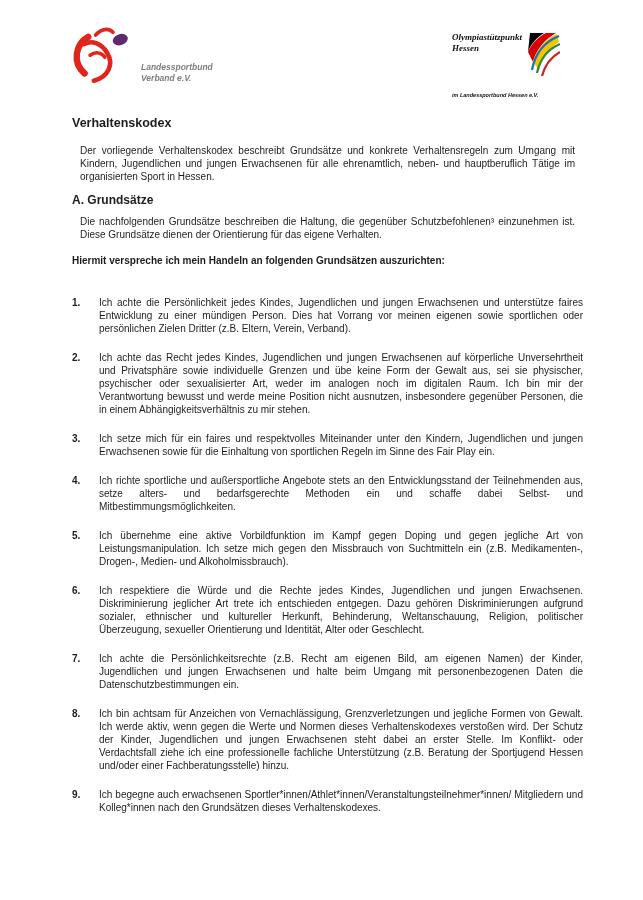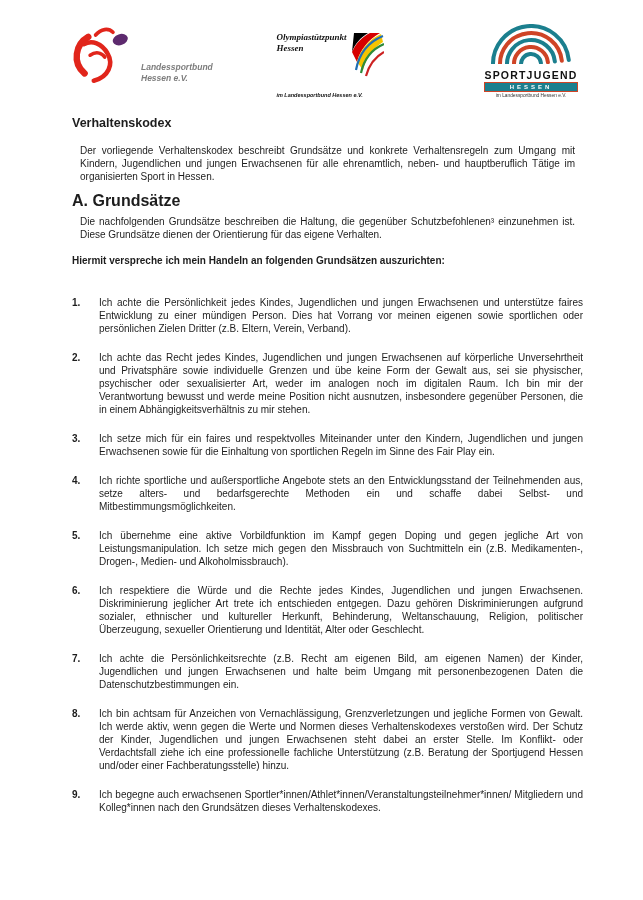--- a/index.html
+++ b/index.html
@@ -26,21 +26,21 @@
     color:#ffffff; font-weight:bold; font-size:6px; letter-spacing:3px; line-height:8px;
   }
   .sj-sub { font-size:4.8px; color:#333; margin-top:1px; }
   
   .content {
     position:absolute; left:72px; width:511px; top:117px;
     font-size:10px; line-height:13px;
   }
   .title { font-size:12.5px; font-weight:bold; margin:0 0 14px 0; }
   .intro { margin:8px; text-align:justify; }
-  .section-heading { font-weight:bold; font-size:16px; margin:11px 0 0 0; }
+  .section-heading { font-weight:bold; font-size:12px; margin:11px 0 0 0; }
   .section-body { margin:8px; text-align:justify; }
   .promise { font-weight:bold; margin:13px 0 29px 0; }
   .list { margin-top:11px; }
   .item { display:flex; margin-bottom:16px; }
   .item .num { flex:0 0 27px; font-weight:bold; }
   .item .txt { flex:1; text-align:justify; }
 </style>
 </head>
 <body>
 
@@ -53,21 +53,21 @@
         <svg width="64" height="66" viewBox="0 0 70 72">
           <path d="M16 54 C2 42 6 22 20 14" fill="none" stroke="#e1251b" stroke-width="7" stroke-linecap="round"></path>
           <path d="M26 62 C42 58 48 44 41 32 C35 21 24 17 15 22" fill="none" stroke="#e1251b" stroke-width="5" stroke-linecap="round"></path>
           <path d="M28 12 C34 5 42 4 47 9" fill="none" stroke="#e1251b" stroke-width="4" stroke-linecap="round"></path>
           <path d="M22 34 C28 30 34 31 38 36" fill="none" stroke="#e1251b" stroke-width="4" stroke-linecap="round"></path>
           <ellipse cx="55" cy="17" rx="8.5" ry="6" fill="#5d2a6e" transform="rotate(-18 55 17)"></ellipse>
         </svg>
       </span>
       <span class="lsb-text">
         <span>Landessportbund</span><br>
-        <span>Hessen e.V.</span>
+        <span>Verband e.V.</span>
       </span>
     </div>
 
     <div class="osp">
       <div class="osp-top">
         <div class="osp-name">
           <span>Olympiastützpunkt</span><br>
           <span>Hessen</span>
         </div>
         <span>
@@ -77,36 +77,20 @@
             <path d="M7 30 C10 18 19 7 31 2 L33 10 C23 16 16 26 13 38 Z" fill="#f5c400"></path>
             <path d="M33 4 C18 10 9 22 6 38" fill="none" stroke="#1f6fb4" stroke-width="2.2"></path>
             <path d="M34 12 C22 17 14 27 11 41" fill="none" stroke="#2e8b3a" stroke-width="2.2"></path>
             <path d="M34 20 C25 25 19 33 16 44" fill="none" stroke="#cc2222" stroke-width="2.2"></path>
           </svg>
         </span>
       </div>
       <div class="osp-sub">im Landessportbund Hessen e.V.</div>
     </div>
 
-    <div class="sj">
-      <span>
-        <svg width="104" height="40" viewBox="0 0 104 40">
-          <g transform="rotate(-6 52 40)">
-            <path d="M14 40 A38 38 0 0 1 90 40" fill="none" stroke="#1b7f8e" stroke-width="4" stroke-linecap="round"></path>
-            <path d="M21 40 A31 31 0 0 1 83 40" fill="none" stroke="#cf4426" stroke-width="4" stroke-linecap="round"></path>
-            <path d="M28 40 A24 24 0 0 1 76 40" fill="none" stroke="#1b7f8e" stroke-width="4" stroke-linecap="round"></path>
-            <path d="M35 40 A17 17 0 0 1 69 40" fill="none" stroke="#cf4426" stroke-width="4" stroke-linecap="round"></path>
-            <path d="M42 40 A10 10 0 0 1 62 40" fill="none" stroke="#1b7f8e" stroke-width="4" stroke-linecap="round"></path>
-          </g>
-        </svg>
-      </span>
-      <div class="sj-title">SPORTJUGEND</div>
-      <div class="sj-band">HESSEN</div>
-      <div class="sj-sub">im Landessportbund Hessen e.V.</div>
-    </div>
   </div>
 
   <div class="content">
 
     <div class="title">Verhaltenskodex</div>
 
     <p class="intro">Der vorliegende Verhaltenskodex beschreibt Grundsätze und konkrete Verhaltensregeln zum Umgang mit Kindern, Jugendlichen und jungen Erwachsenen für alle ehrenamtlich, neben- und hauptberuflich Tätige im organisierten Sport in Hessen.</p>
 
     <div class="section-heading">A. Grundsätze</div>
     <p class="section-body">Die nachfolgenden Grundsätze beschreiben die Haltung, die gegenüber Schutzbefohlenen³ einzunehmen ist. Diese Grundsätze dienen der Orientierung für das eigene Verhalten.</p>

